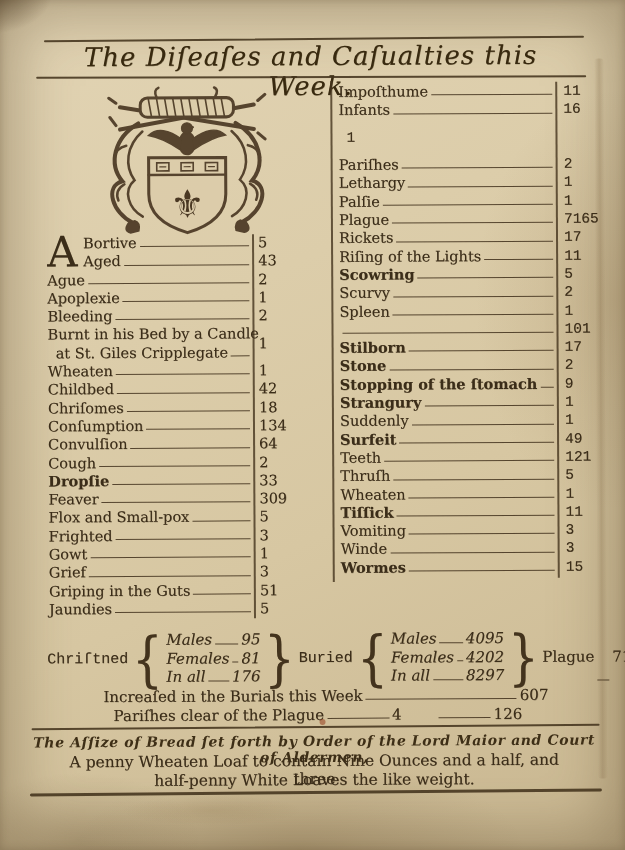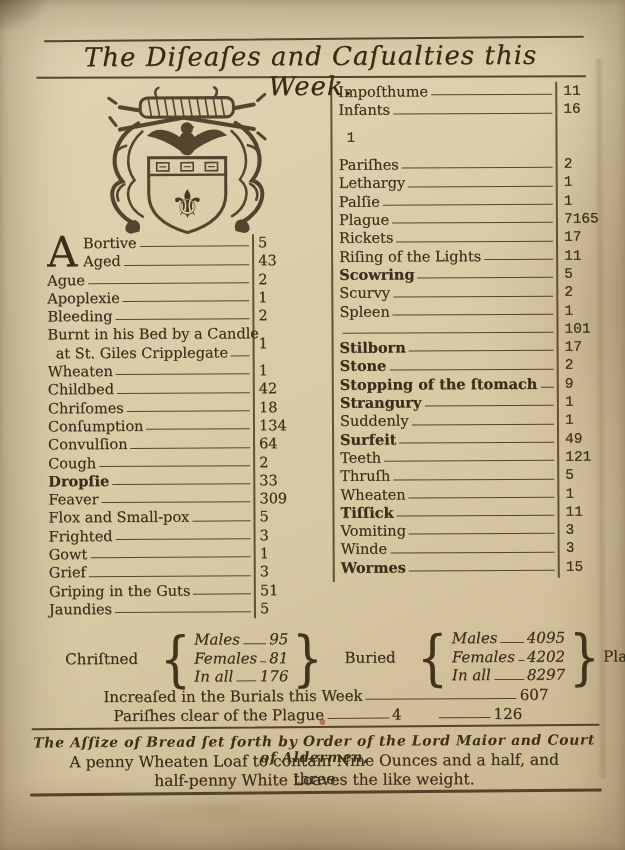--- a/index.html
+++ b/index.html
@@ -32,21 +32,21 @@
   #right-col .num{width:33px;padding-left:8px;box-sizing:border-box;font-family:Liberation Mono, monospace;}
   .dc-wrap{display:flex;}
   .dropcap{width:36px;font-size:42px;line-height:36px;color:#3b2d19;}
   .dc-rows{flex:1;min-width:0;}
   .txt{text-shadow:.3px .3px .5px rgba(59,45,25,.45);}
   
   #summary1{position:absolute;top:629px;left:46px;width:552px;height:58px;display:flex;align-items:center;font-size:15px;}
   .brace{font-size:60px;font-weight:400;line-height:52px;transform:scaleX(.8);color:#43331d;}
   .grp-rows{display:flex;flex-direction:column;}
   .srow{display:flex;height:18.5px;line-height:18.5px;white-space:nowrap;font-style:italic;}
-  .grp-label{margin:0 18px;}
+  .grp-label{margin:0 0;font-family:Liberation Mono, monospace;}
   #sumline2,#sumline3{position:absolute;display:flex;font-size:15px;line-height:18px;white-space:nowrap;}
   #sumline2{top:687px;left:102px;width:445px;}
   #sumline3{top:706px;left:112px;width:460px;}
   #bread1{position:absolute;top:733px;left:30px;width:565px;text-align:center;
     font-style:italic;font-weight:bold;font-size:14px;letter-spacing:.6px;color:#3e2f17;}
   #bread2{position:absolute;top:752px;left:60px;width:505px;text-align:center;font-size:15.5px;}
   #bread3{position:absolute;top:771px;left:60px;width:505px;text-align:center;font-size:15.5px;}
   svg text{font-family:"DejaVu Serif",serif;}
 </style>
 </head>

